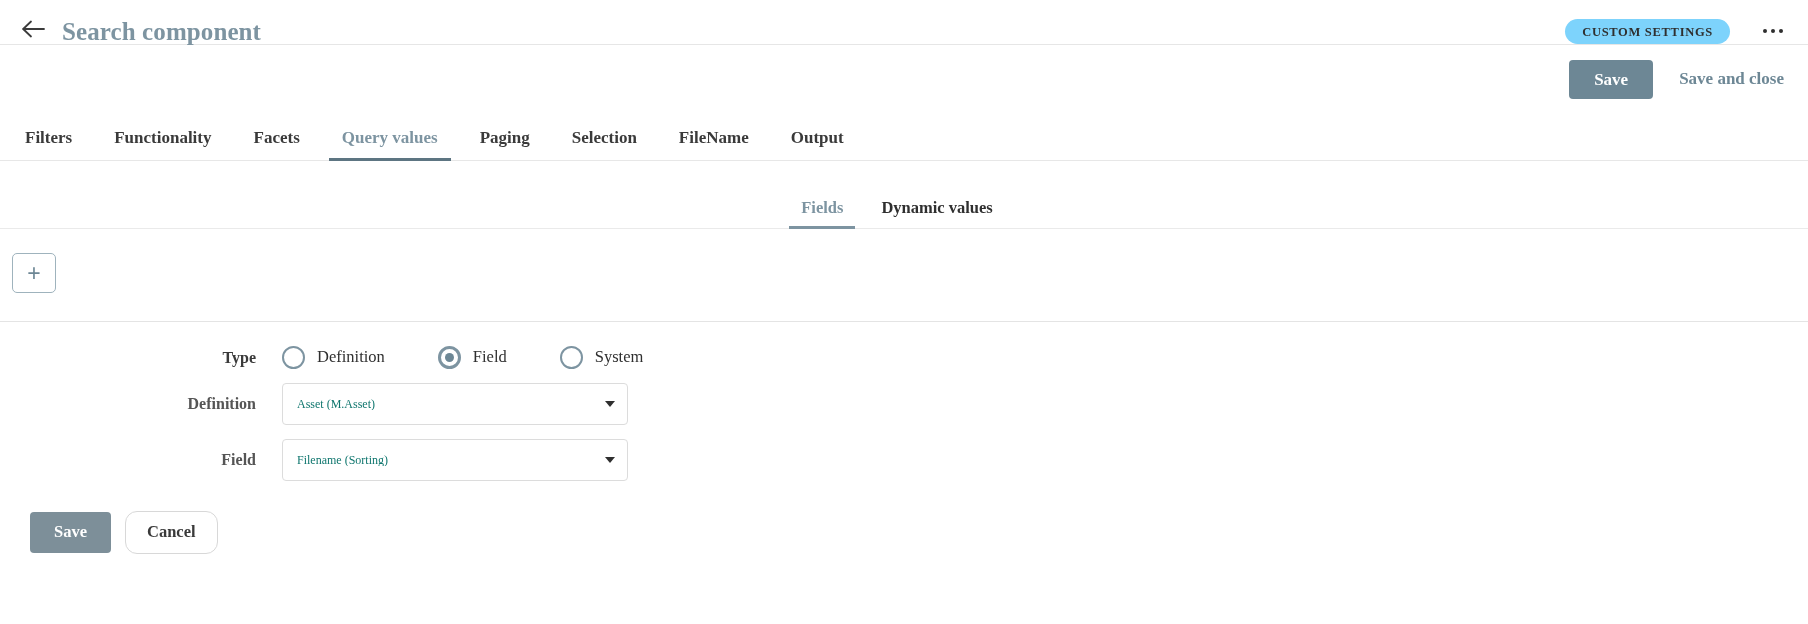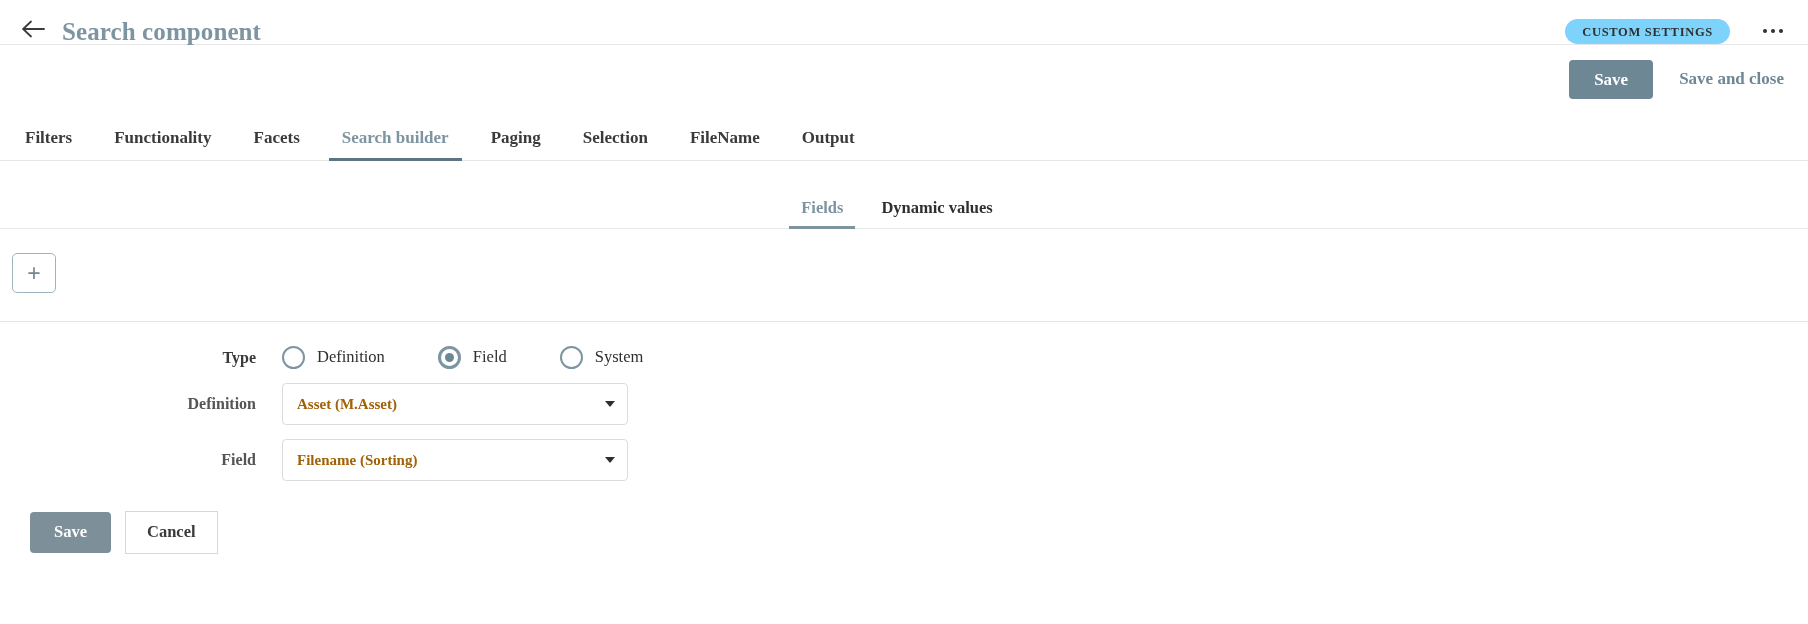--- a/index.html
+++ b/index.html
@@ -235,27 +235,26 @@
     border-radius: 4px;
     background: #fff;
     display: flex;
     align-items: center;
     padding: 0 12px 0 14px;
     cursor: pointer;
     position: relative;
   }
   .select-value {
     flex: 1 1 auto;
-    font-size: 15px;
-    color: #a16207;
+    font-size: 12px;
+    color: #0f766e;
     white-space: nowrap;
     overflow: hidden;
     text-overflow: ellipsis;
     line-height: 1;
-    font-weight: bold;
   }
   .caret {
     width: 0; height: 0;
     border-left: 5px solid transparent;
     border-right: 5px solid transparent;
     border-top: 6px solid #2f2f2f;
     flex: 0 0 auto;
     margin-left: 8px;
   }
 
@@ -278,21 +277,21 @@
   }
   .btn-cancel {
     margin-left: 14px;
     background: #fff;
     color: #3a3a3a;
     border: 1px solid #d8d8d8;
     font-family: inherit;
     font-size: 16.5px;
     font-weight: 700;
     padding: 12px 21px;
-    border-radius: 0;
+    border-radius: 12px;
     cursor: pointer;
     line-height: 1;
   }
 </style>
 </head>
 <body>
 
 <div class="app">
 
   <div class="topbar">
@@ -314,21 +313,21 @@
 
   <div class="action-row">
     <button class="btn-save-top">Save</button>
     <span class="link-save-close">Save and close</span>
   </div>
 
   <div class="tabs">
     <div class="tab">Filters</div>
     <div class="tab">Functionality</div>
     <div class="tab">Facets</div>
-    <div class="tab active">Search builder</div>
+    <div class="tab active">Query values</div>
     <div class="tab">Paging</div>
     <div class="tab">Selection</div>
     <div class="tab">FileName</div>
     <div class="tab">Output</div>
   </div>
 
   <div class="subtabs">
     <div class="subtab active">Fields</div>
     <div class="subtab">Dynamic values</div>
   </div>

